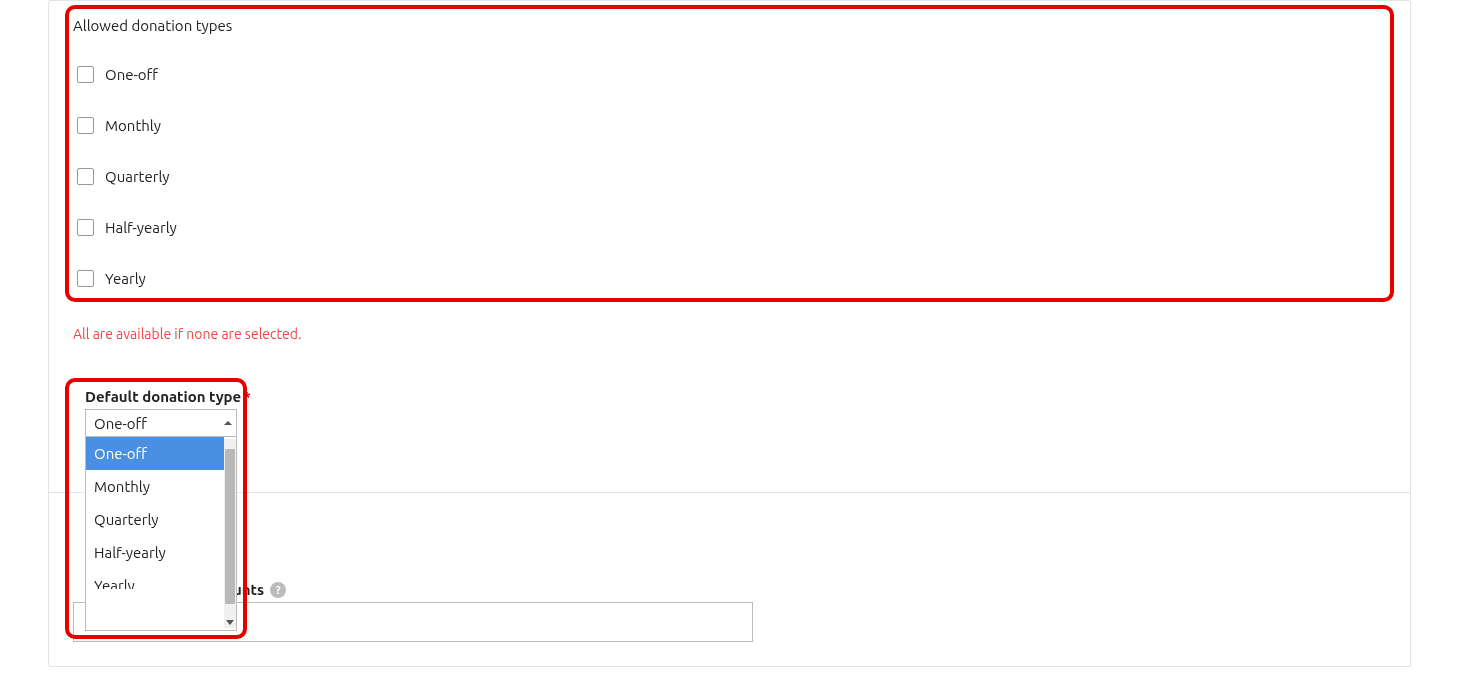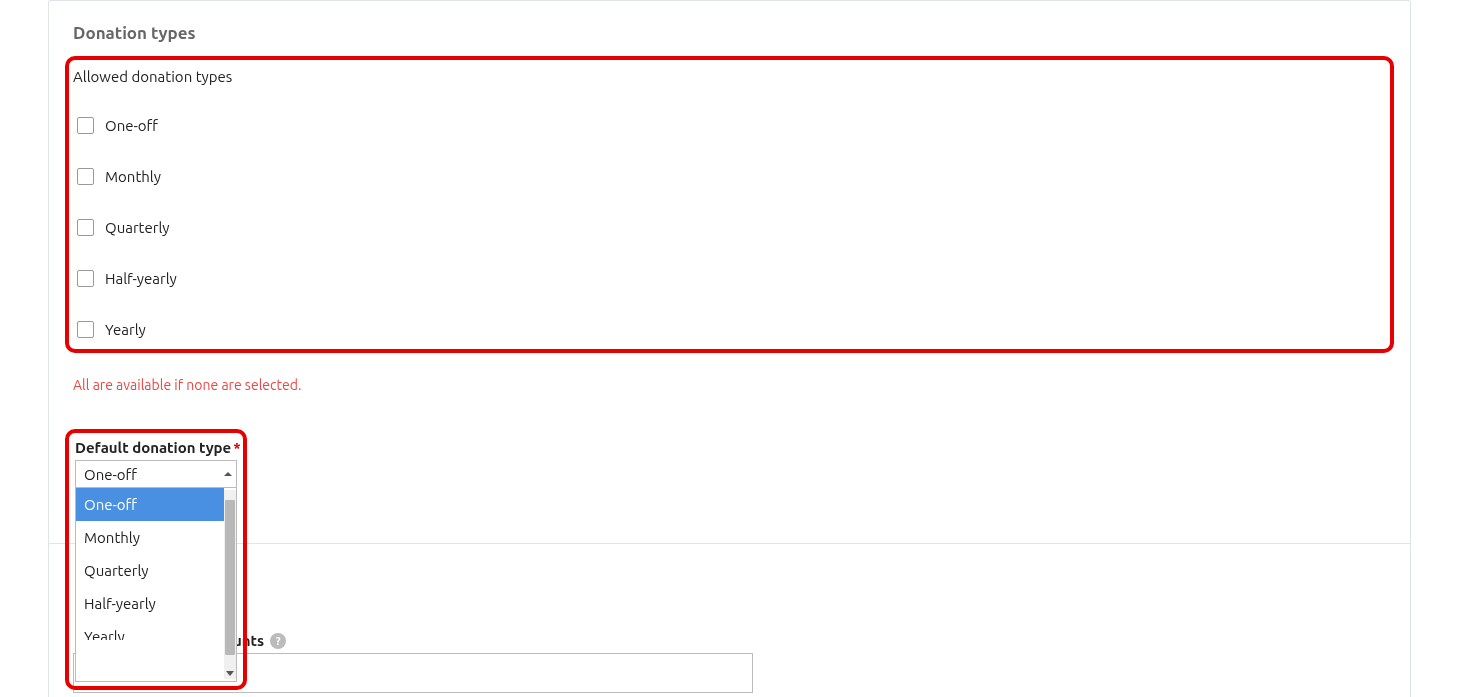--- a/index.html
+++ b/index.html
@@ -68,21 +68,21 @@
     margin-top: 24px;
   }
   .default-type-block {
     position: relative;
     margin-top: 36px;
     width: 174px;
   }
   .highlight-red-small {
     border: 4px solid #e60000;
     border-radius: 10px;
-    padding: 6px 6px 4px 6px;
+    padding: 6px 6px 4px 16px;
     margin-left: -8px;
   }
   .field-label {
     font-weight: 700;
     font-size: 15px;
     margin-bottom: 4px;
     white-space: nowrap;
   }
   .required {
     color: #d40000;
@@ -207,21 +207,20 @@
     position: relative;
     z-index: 10;
   }
 </style>
 </head>
 <body>
 
 <div class="page">
 
   <div class="panel">
-    <div class="panel-title">Donation types</div>
     <div class="panel-body">
 
       <div class="highlight-red-large">
         <div class="fieldset-label">Allowed donation types</div>
         <div class="checkbox-list">
           <div class="checkbox-row">
             <input type="checkbox" id="cb1" style="">
             <label for="cb1">One-off</label>
           </div>
           <div class="checkbox-row">

